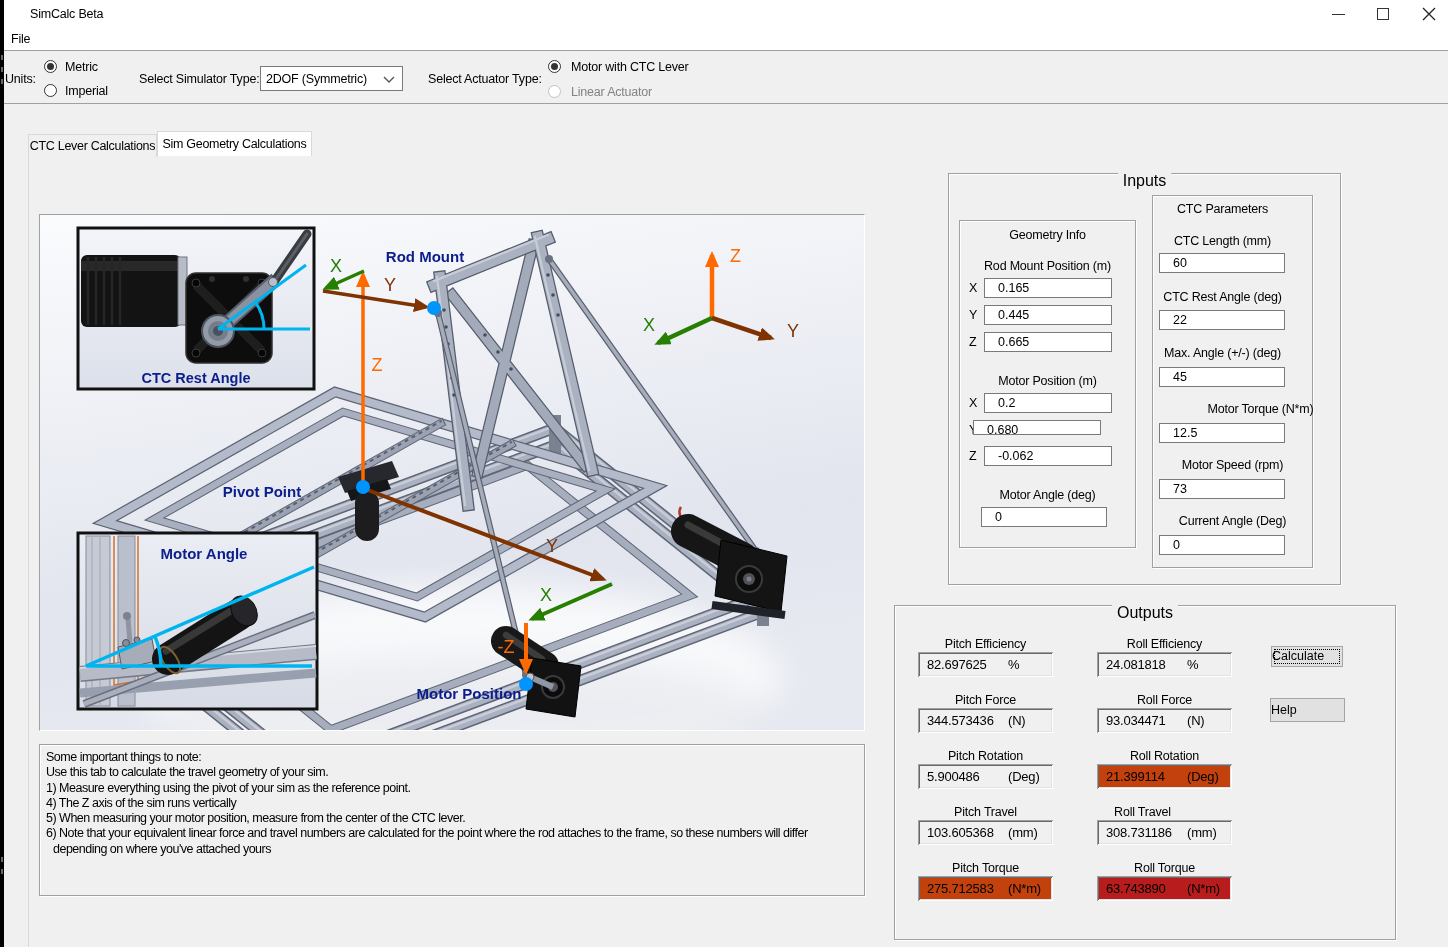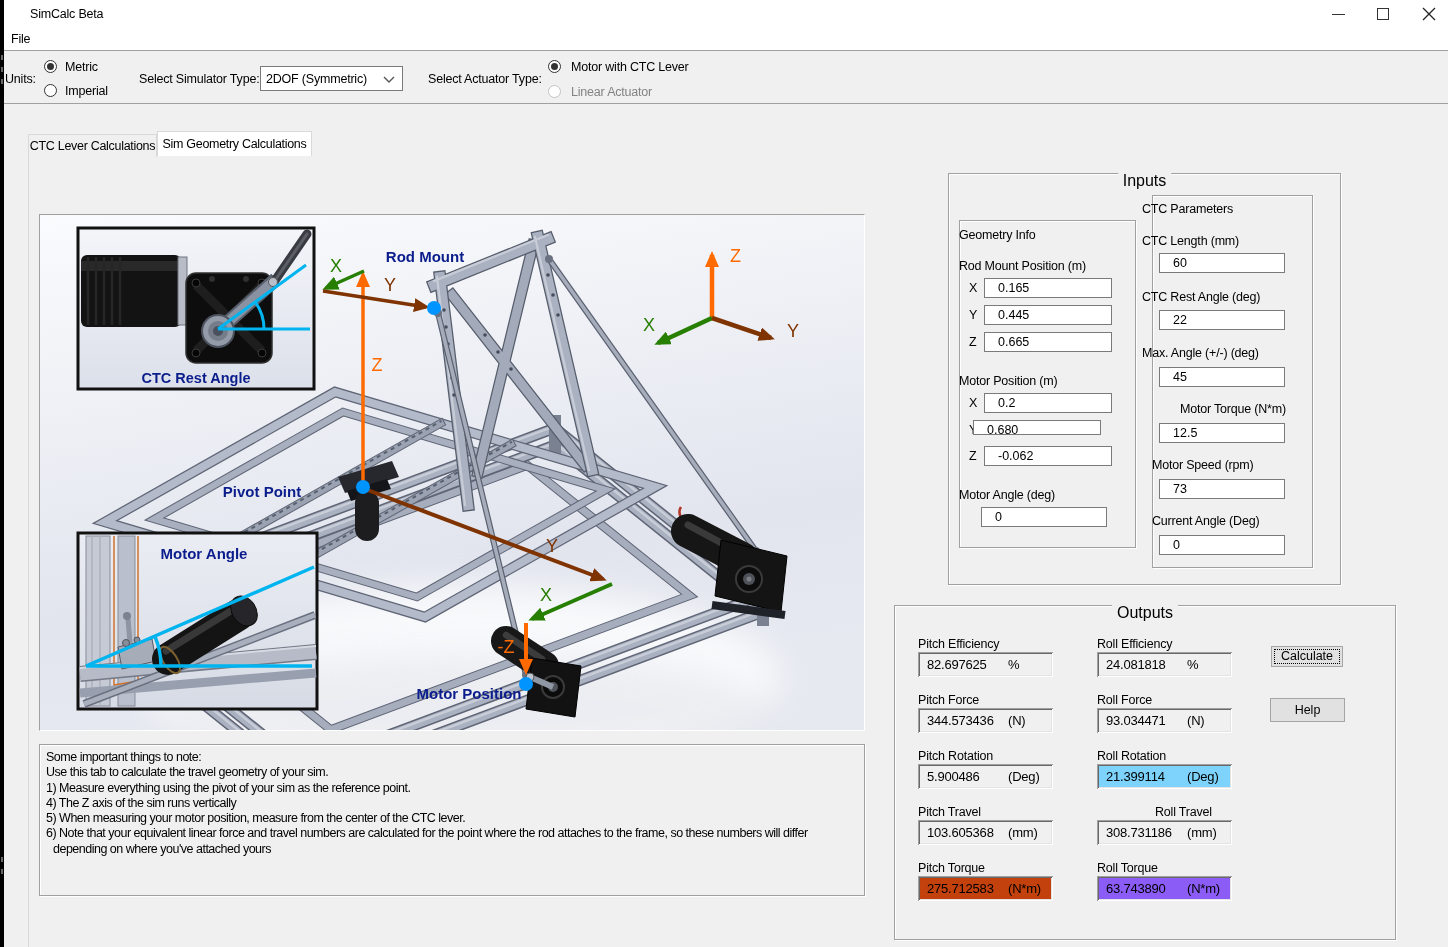--- a/index.html
+++ b/index.html
@@ -8,22 +8,22 @@
 .abs{position:absolute}
 .lbl{position:absolute;font-size:12.5px;letter-spacing:-0.2px;white-space:nowrap;color:#000}
 .lbl.dis{color:#838383}
 .radio{position:absolute;width:13px;height:13px;border:1px solid #333;border-radius:50%;background:#fff}
 .radio.sel::after{content:"";display:block;width:7px;height:7px;border-radius:50%;background:#333;margin:2px}
 .radio.dis{border-color:#c3c3c3}
 .tfield{position:absolute;border:1px solid #7a7a7a;background:#fff;font-size:12.5px;line-height:18px;padding-left:13px;white-space:nowrap}
 .groove{position:absolute;border:1px solid #a0a0a0;box-shadow:inset 1px 1px 0 #fff,1px 1px 0 #fff}
 .glabel{position:absolute;left:50%;transform:translateX(-50%);top:-9px;background:#f0f0f0;padding:0 5px;font-size:12.5px;white-space:nowrap}
 .biglabel{font-size:16px;top:-2px}
-.clabel{position:absolute;text-align:left;font-size:12.5px;letter-spacing:-0.2px;white-space:nowrap}
-.btn{position:absolute;background:#e1e1e1;border:1px solid #a5a5a5;font-size:12.5px;text-align:center}
+.clabel{position:absolute;text-align:center;font-size:12.5px;letter-spacing:-0.2px;white-space:nowrap}
+.btn{position:absolute;background:#e1e1e1;border:1px solid #a5a5a5;font-size:12.5px;text-align:left}
 .obox{border:none;box-shadow:inset 1px 1px 0 #a0a0a0,inset -1px -1px 0 #ffffff,inset 2px 2px 0 #696969,inset -2px -2px 0 #e3e3e3}
 .obox .val{position:absolute;left:9px;top:5px;font-size:13px;letter-spacing:-0.2px}
 .obox .unit{position:absolute;left:90px;top:5px;font-size:13px;letter-spacing:-0.2px}
 .tab{position:absolute;font-size:12.5px;letter-spacing:-0.3px;text-align:center}
 .note{font-size:12.5px;letter-spacing:-0.5px;line-height:15.3px;white-space:nowrap}
 </style>
 </head>
 <body>
 
 <div id="win" style="position:absolute;inset:0">
@@ -384,31 +384,31 @@
   <div class="groove obox" style="left:1097px;top:652px;width:135px;height:25px;background:#f0f0f0">
     <span class="val">24.081818</span>
       <span class="unit">%</span>
   </div>
   <div class="clabel" style="left:1097px;top:693px;width:135px">Roll Force</div>
   <div class="groove obox" style="left:1097px;top:708px;width:135px;height:25px;background:#f0f0f0">
     <span class="val">93.034471</span>
       <span class="unit">(N)</span>
   </div>
   <div class="clabel" style="left:1097px;top:749px;width:135px">Roll Rotation</div>
-  <div class="groove obox" style="left:1097px;top:764px;width:135px;height:25px;background:#7dd3fc">
+  <div class="groove obox" style="left:1097px;top:764px;width:135px;height:25px;background:#c2410c">
     <span class="val">21.399114</span>
       <span class="unit">(Deg)</span>
   </div>
-  <div class="clabel" style="left:1155px;top:805px;width:135px">Roll Travel</div>
+  <div class="clabel" style="left:1075px;top:805px;width:135px">Roll Travel</div>
   <div class="groove obox" style="left:1097px;top:820px;width:135px;height:25px;background:#f0f0f0">
     <span class="val">308.731186</span>
       <span class="unit">(mm)</span>
   </div>
   <div class="clabel" style="left:1097px;top:861px;width:135px">Roll Torque</div>
-  <div class="groove obox" style="left:1097px;top:876px;width:135px;height:25px;background:#8b5cf6">
+  <div class="groove obox" style="left:1097px;top:876px;width:135px;height:25px;background:#b91c1c">
     <span class="val">63.743890</span>
       <span class="unit">(N*m)</span>
   </div>
 
   <div class="btn" style="left:1271px;top:646px;width:72px;height:21px;line-height:19px;outline:1px dotted #000;outline-offset:-4px"><span>Calculate</span></div>
   <div class="btn" style="left:1270px;top:698px;width:75px;height:24px;line-height:22px"><span>Help</span></div>
 
   <div class="abs" style="left:0;top:0;width:4px;height:947px;background:#000">
     <div style="position:absolute;left:1px;top:55px;width:2px;height:5px;background:#666"></div>
     <div style="position:absolute;left:1px;top:67px;width:2px;height:5px;background:#666"></div>

